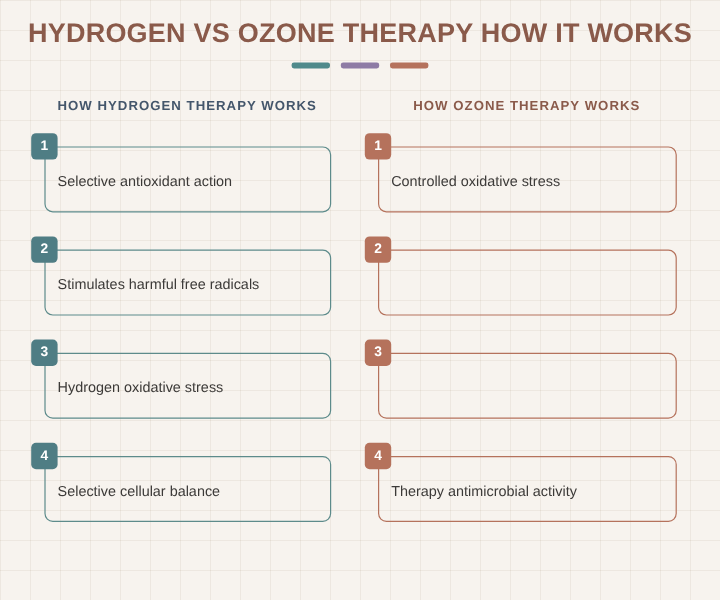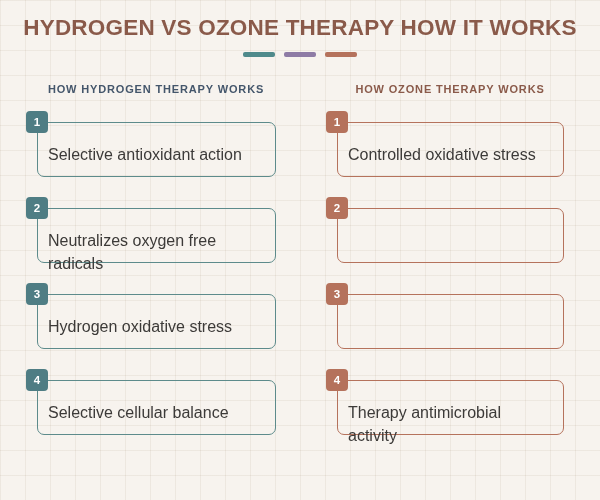--- a/index.html
+++ b/index.html
@@ -54,21 +54,21 @@
     display: flex;
     margin-top: 26px;
     padding: 0 26px;
     box-sizing: border-box;
   }
   .col {
     width: 50%;
     box-sizing: border-box;
   }
   .col.left { padding-right: 14px; }
-  .col.right { padding-left: 26px; }
+  .col.right { padding-left: 4px; }
   .col-head {
     font-size: 11px;
     font-weight: bold;
     letter-spacing: 0.85px;
     color: #44566b;
     text-transform: uppercase;
     text-align: center;
     margin-bottom: 16px;
   }
   .col.right .col-head { color: #8a5a4a; }
@@ -101,21 +101,21 @@
     border: 1.4px solid #5d8b8b;
     border-radius: 7px;
     box-sizing: border-box;
   }
   .col.right .bracket { border-color: #b5725c; }
   .item-text {
     position: absolute;
     left: 22px;
     right: 22px;
     top: 32px;
-    font-size: 16px;
+    font-size: 12px;
     line-height: 1.45;
     color: #3c3a38;
   }
 </style>
 </head>
 <body>
 
 <div id="grid-bg"></div>
 
 <div id="page">
@@ -135,21 +135,21 @@
 
       <div class="item">
         <div class="bracket"></div>
         <div class="badge" style="background: rgb(79, 125, 132);">1</div>
         <div class="item-text">Selective antioxidant action</div>
       </div>
 
       <div class="item">
         <div class="bracket"></div>
         <div class="badge" style="background: rgb(79, 125, 132);">2</div>
-        <div class="item-text">Neutralizes oxygen free radicals</div>
+        <div class="item-text">Stimulates harmful free radicals</div>
       </div>
 
       <div class="item">
         <div class="bracket"></div>
         <div class="badge" style="background: rgb(79, 125, 132);">3</div>
         <div class="item-text">Hydrogen oxidative stress</div>
       </div>
 
       <div class="item">
         <div class="bracket"></div>

